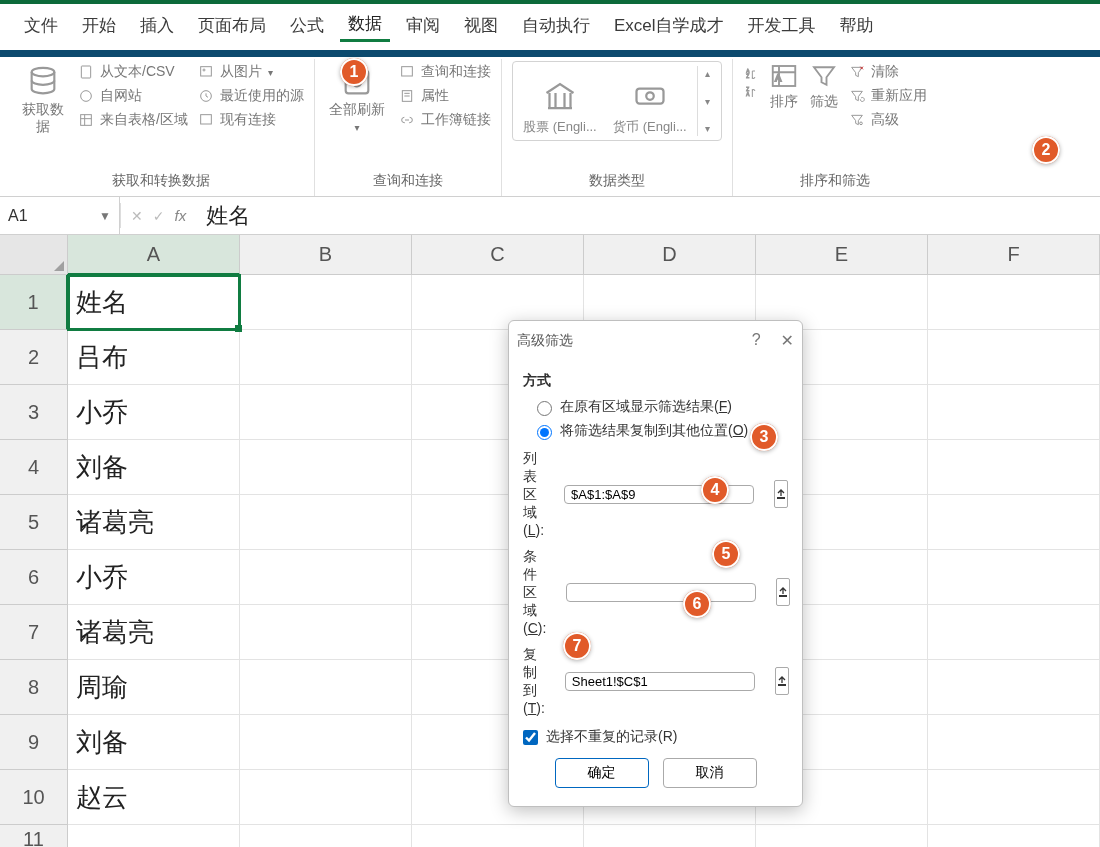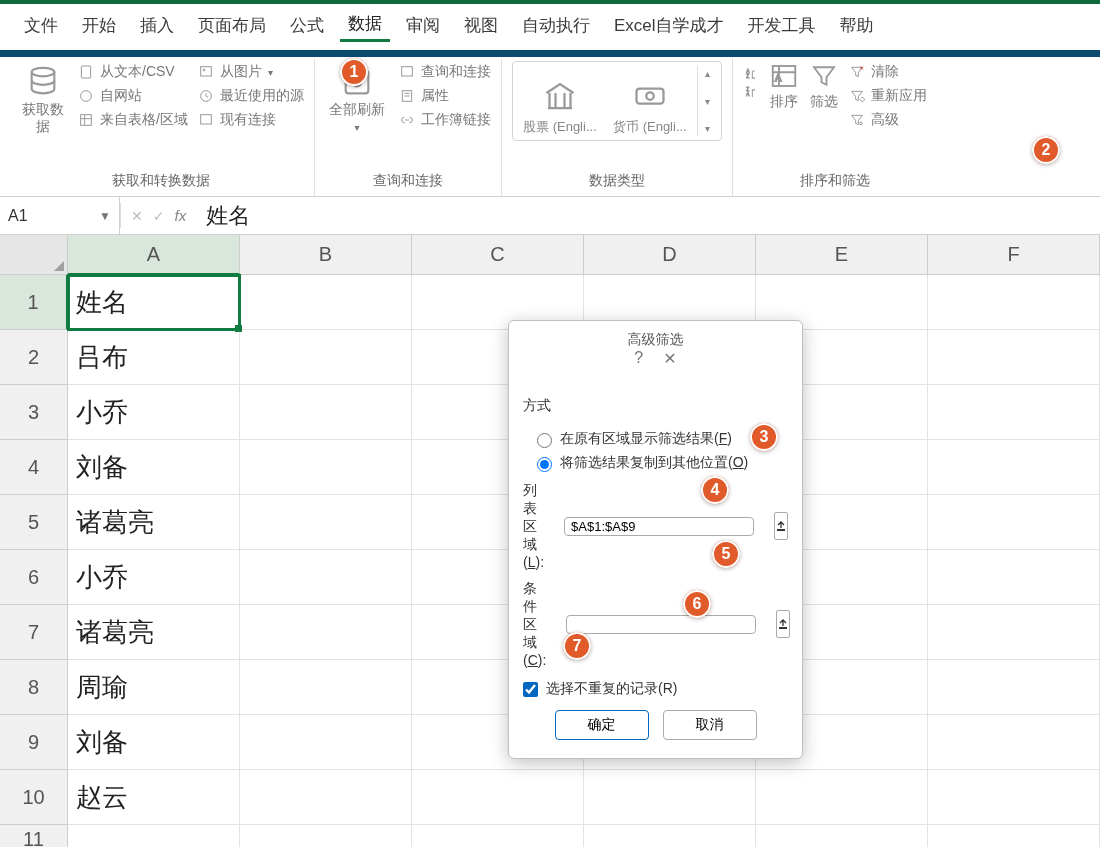--- a/index.html
+++ b/index.html
@@ -88,24 +88,24 @@
   .cell.sel { outline:3px solid #107c41; outline-offset:-2px; position:relative;}
   .cell.sel::after{content:"";position:absolute;right:-3px;bottom:-3px;width:7px;height:7px;background:#107c41;}
   
   .dialog {
     position:absolute; left:508px; top:320px; width:295px;
     background:#fff; border:1px solid #bfbfbf; border-radius:6px;
     box-shadow:0 4px 18px rgba(0,0,0,0.25);
     font-size:14px; color:#333;
   }
   .dlg-title { display:flex; justify-content:space-between; align-items:center;
-    padding:10px 8px; color:#555;flex-direction:column;}
+    padding:10px 8px; color:#555;}
   .dlg-title .icons{display:flex;gap:20px;color:#777;font-size:16px;}
   .dlg-body{ padding:4px 14px 12px 14px;}
-  .section-label{ margin:15px 0;}
+  .section-label{ margin:8px 0;font-weight:bold;}
   .radio-row{ display:flex; align-items:flex-end; gap:8px; margin:6px 0 6px 14px;}
   .radio-row input{width:15px;height:15px;}
   .radio-row .ul{text-decoration:underline;}
   .field-row{ display:flex; align-items:center; margin:10px 0; gap:20px;}
   .field-row .flabel{ width:90px;}
   .field-row .ul{ text-decoration:underline;}
   .field-input{ flex:1; height:19px; border:1px solid #aaa; padding:0 6px; font-size:13px; border-radius:4px;}
   .range-btn{ width:24px;height:28px;border:1px solid #aaa;background:#fff;display:flex;align-items:center;justify-content:center;border-radius:2px;}
   .range-btn svg{width:12px;height:12px;}
   .chk-row{ display:flex; align-items:center; gap:8px; margin:12px 0;}
@@ -479,20 +479,30 @@
     <div class="field-row">
       <span class="flabel"><span>条件区域(</span><span class="ul">C</span><span>):</span></span>
       <input class="field-input" value="" style="">
       <button class="range-btn">
           <svg viewBox="0 0 12 12">
             <path d="M6 2v6M3 5l3-3 3 3" fill="none" stroke="#333" stroke-width="1.3"></path>
             <rect x="2" y="9" width="8" height="2" fill="#333"></rect>
           </svg>
         </button>
     </div>
+    <div class="field-row">
+      <span class="flabel"><span>复制到(</span><span class="ul">T</span><span>):</span></span>
+      <input class="field-input" value="Sheet1!$C$1" style="">
+      <button class="range-btn">
+          <svg viewBox="0 0 12 12">
+            <path d="M6 2v6M3 5l3-3 3 3" fill="none" stroke="#333" stroke-width="1.3"></path>
+            <rect x="2" y="9" width="8" height="2" fill="#333"></rect>
+          </svg>
+        </button>
+    </div>
 
     <label class="chk-row">
       <input type="checkbox" checked="" style="">
       <span><span>选择不重复的记录(</span><span class="ul">R</span><span>)</span></span>
     </label>
 
     <div class="btnrow">
       <button class="dlgbtn primary">确定</button>
       <button class="dlgbtn">取消</button>
     </div>

